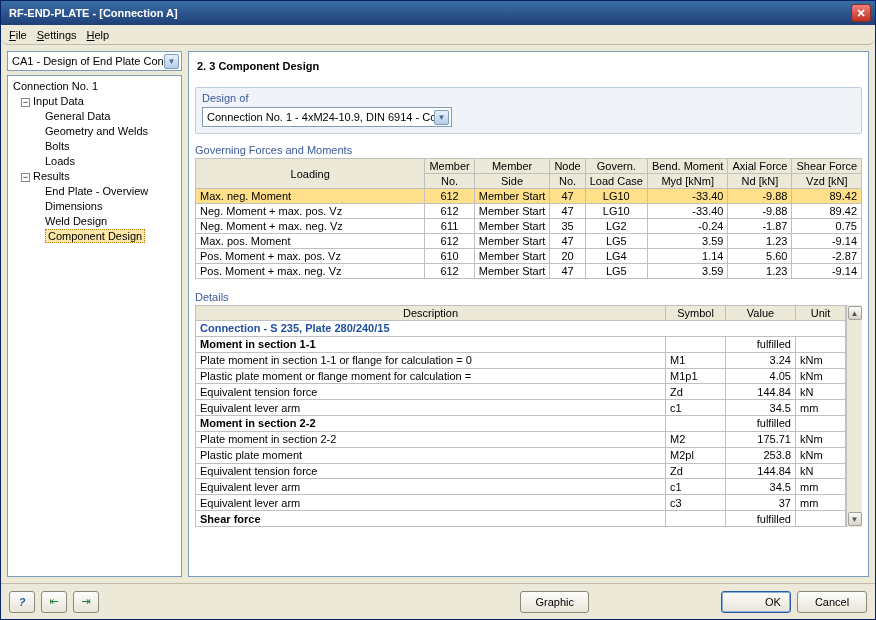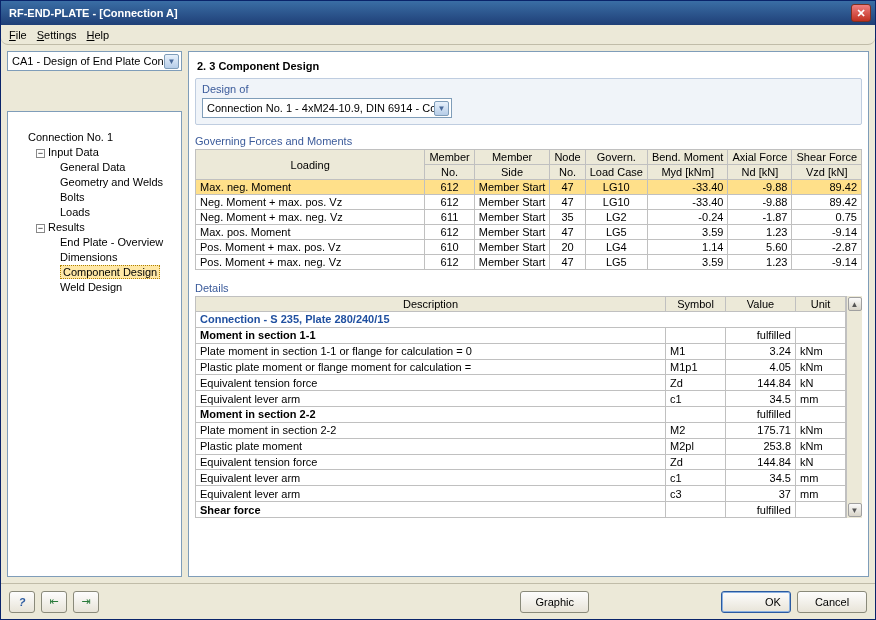--- a/index.html
+++ b/index.html
@@ -9,29 +9,29 @@
   .titlebar .title { flex: 1; padding-left: 4px; }
   .closebtn { width: 20px; height: 18px; background: linear-gradient(#f08080,#c03020); border: 1px solid #803020; border-radius: 3px; display: flex; align-items: center; justify-content: center; color: #fff; font-weight: bold; }
   .menubar { height: 20px; background: #ece9d8; border-bottom: 1px solid #c0bca8; display: flex; align-items: center; gap: 10px; padding: 0 8px; border-radius: 7px; }
   .menubar span { cursor: default; }
   .menubar span u { text-decoration: underline; }
   .body { flex: 1; display: flex; padding: 6px; gap: 6px; overflow: hidden; }
   .leftpanel { width: 175px; display: flex; flex-direction: column; gap: 4px; }
   .combo { height: 20px; background: #fff; border: 1px solid #7f9db9; display: flex; align-items: center; padding: 0 2px 0 4px; }
   .combo .txt { flex: 1; white-space: nowrap; overflow: hidden; }
   .combo .arrow { width: 15px; height: 15px; background: linear-gradient(#e8f1fb,#b6cde8); border: 1px solid #7f9db9; border-radius: 2px; display: flex; align-items: center; justify-content: center; font-size: 8px; color: #4a6a9a; }
-  .tree { flex: 1; background: #fff; border: 1px solid #7f9db9; padding: 18px; overflow: auto; line-height: 15px; margin-top: 36px; }
+  .tree { flex: 1; background: #fff; border: 1px solid #7f9db9; padding: 3px; overflow: auto; line-height: 15px; }
   .tree div { white-space: nowrap; }
   .tree .lv0 { padding-left: 2px; }
   .tree .lv1 { padding-left: 10px; }
   .tree .lv2 { padding-left: 34px; }
   .tree .boxminus { display: inline-block; width: 9px; height: 9px; border: 1px solid #888; text-align: center; line-height: 7px; font-size: 9px; margin-right: 3px; vertical-align: middle; background:#fff;}
   .tree .sel { background: #ffe8a6; border: 1px dotted #b08000; padding: 0 2px; }
   .rightpanel { flex: 1; background: #fff; border: 1px solid #7f9db9; padding: 4px 6px; overflow: auto; display: flex; flex-direction: column; }
-  .pagetitle { font-weight: bold; padding: 4px 2px 6px 2px; }
+  .pagetitle { font-weight: bold; padding: 4px 2px 15px 2px; }
   .group { border: 1px solid #bfcde0; background: #f0f4f9; border-radius: 2px; padding: 4px 6px 6px 6px; margin-bottom: 10px; }
   .group-label { color: #3a5a9a; margin-bottom: 3px; }
   .designcombo { width: 250px; }
   table.grid { border-collapse: collapse; width: 100%; background: #fff; }
   table.grid th, table.grid td { border: 1px solid #c0c0c0; padding: 1px 4px; white-space: nowrap; }
   table.grid th { background: #ece9d8; font-weight: normal; text-align: center; }
   table.grid td.num { text-align: right; }
   table.grid td.ctr { text-align: center; }
   .govwrap { overflow-x: auto; }
   .highlightrow td { background: #ffe08a !important; }
@@ -67,22 +67,22 @@
       <div class="tree">
         <div class="lv0">Connection No. 1</div>
         <div class="lv1"><span class="boxminus">−</span><span>Input Data</span></div>
         <div class="lv2">General Data</div>
         <div class="lv2">Geometry and Welds</div>
         <div class="lv2">Bolts</div>
         <div class="lv2">Loads</div>
         <div class="lv1"><span class="boxminus">−</span><span>Results</span></div>
         <div class="lv2">End Plate - Overview</div>
         <div class="lv2">Dimensions</div>
+        <div class="lv2">Weld Design</div>
         <div class="lv2"><span class="sel">Component Design</span></div>
-        <div class="lv2">Weld Design</div>
       </div>
     </div>
     <div class="rightpanel">
       <div class="pagetitle">2. 3 Component Design</div>
 
       <div class="group">
         <div class="group-label">Design of</div>
         <div class="combo designcombo">
           <span class="txt">Connection No. 1 - 4xM24-10.9, DIN 6914 - Connection wi</span>
           <div class="arrow">▼</div>

